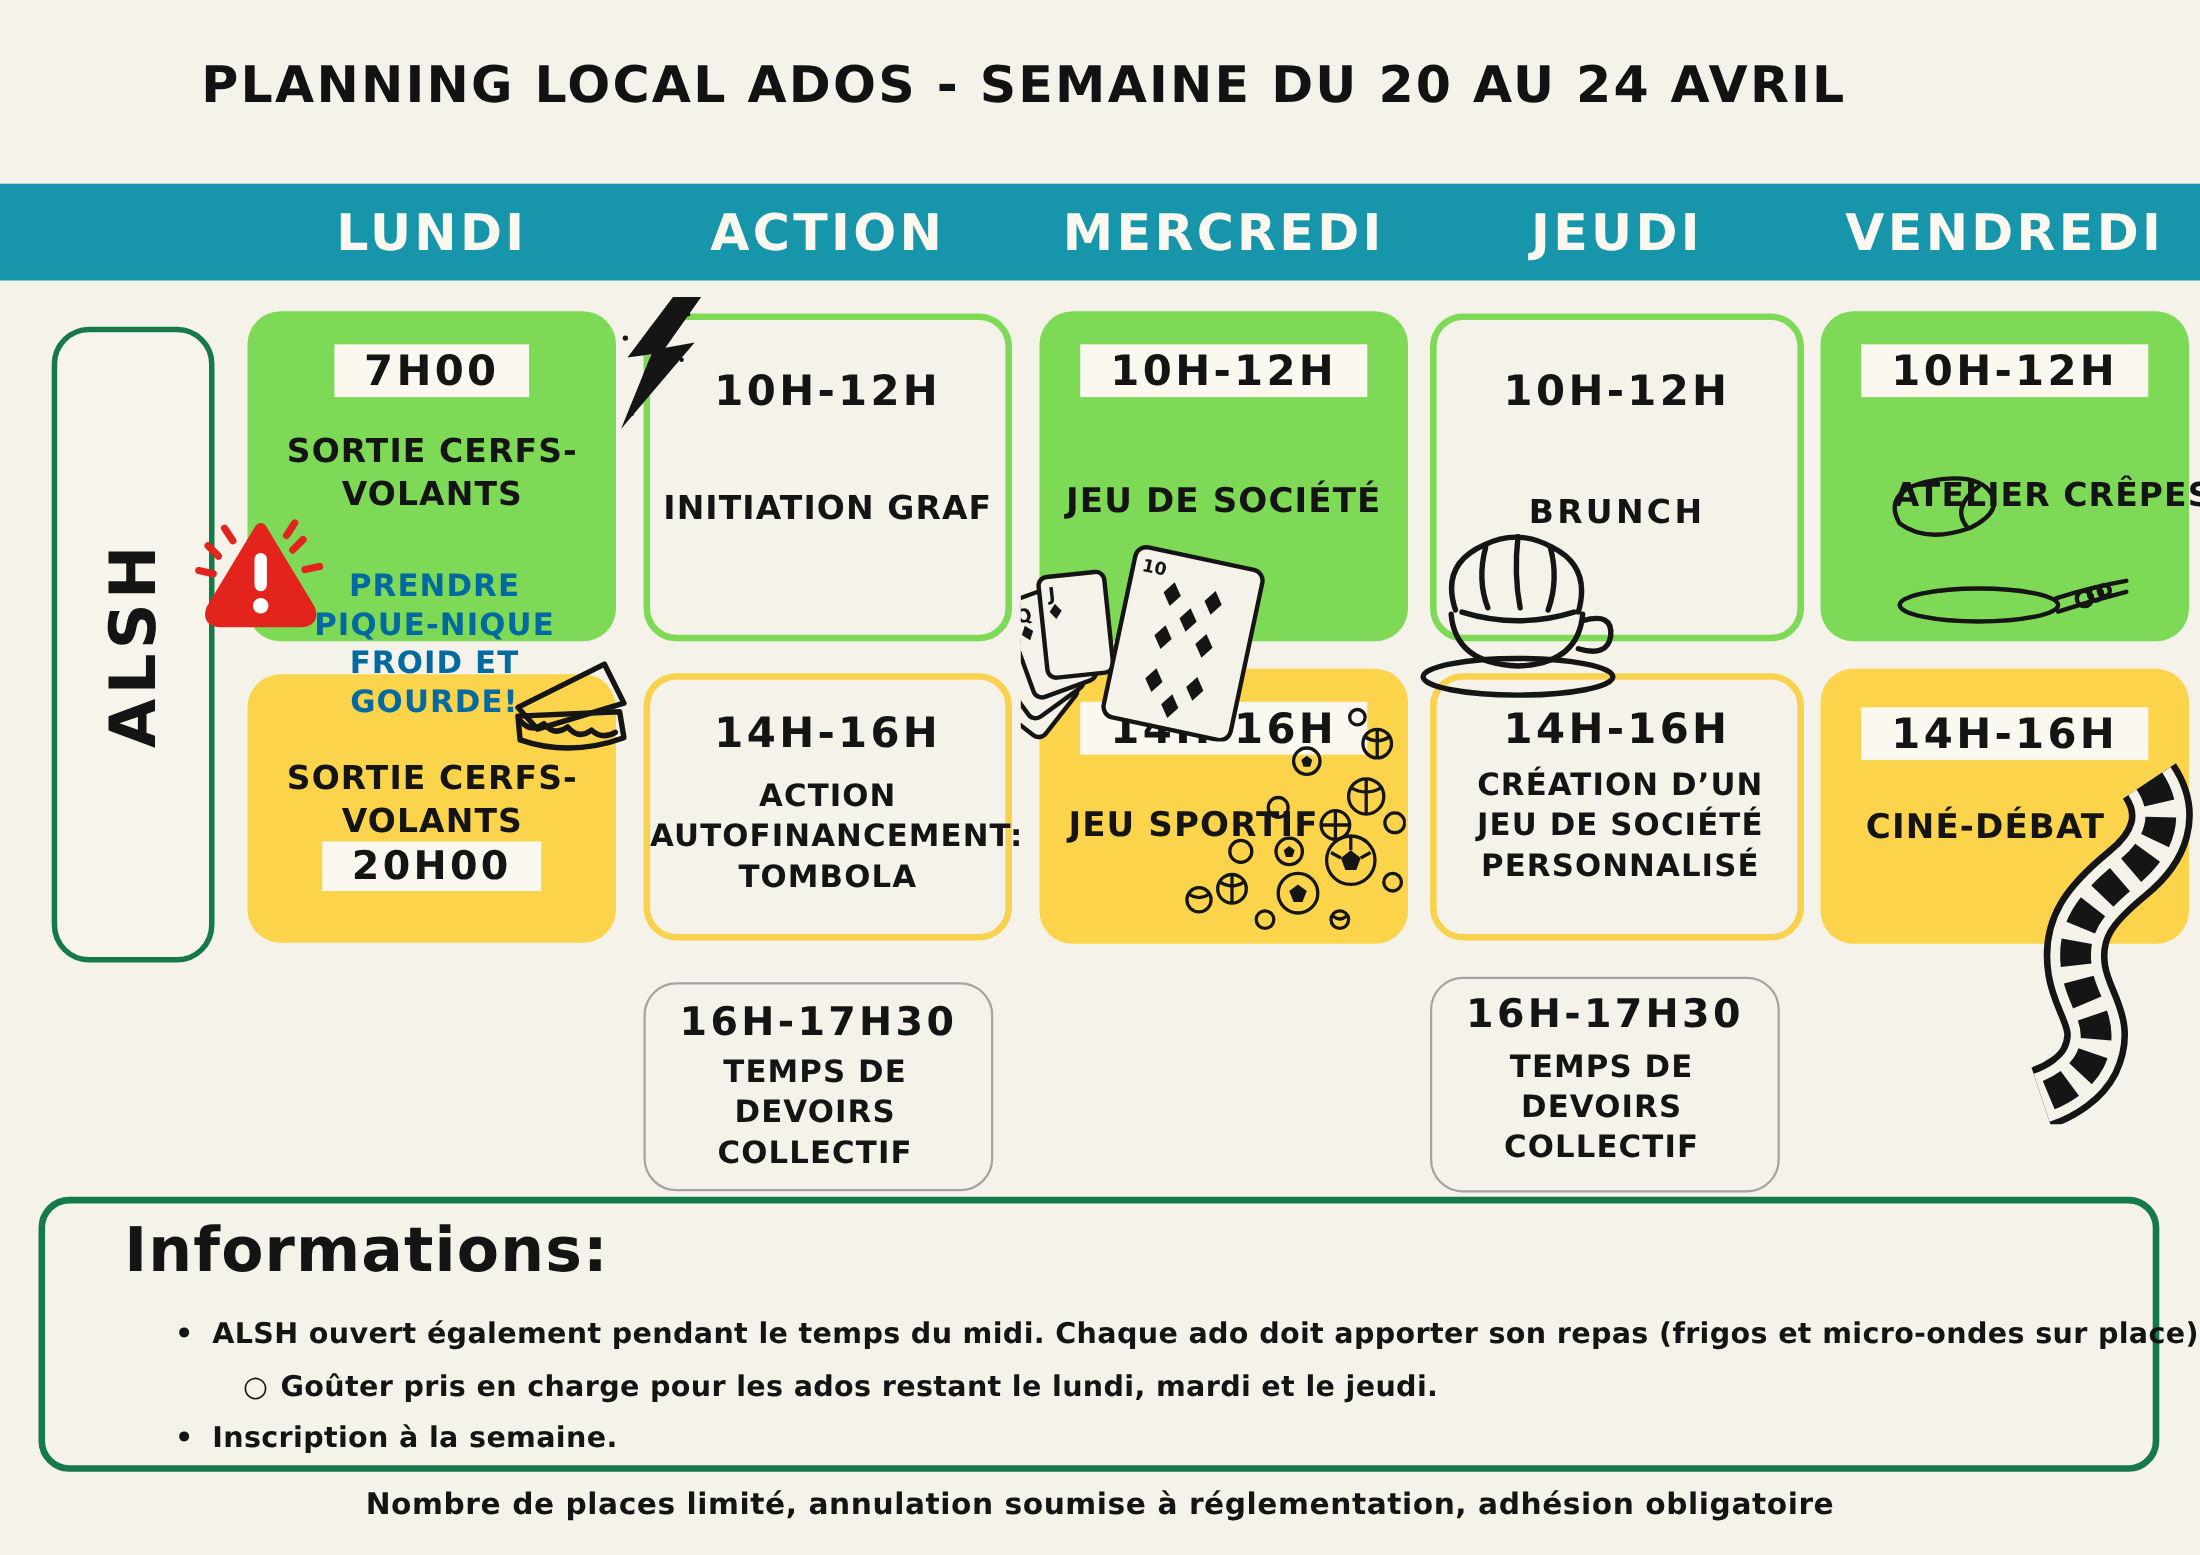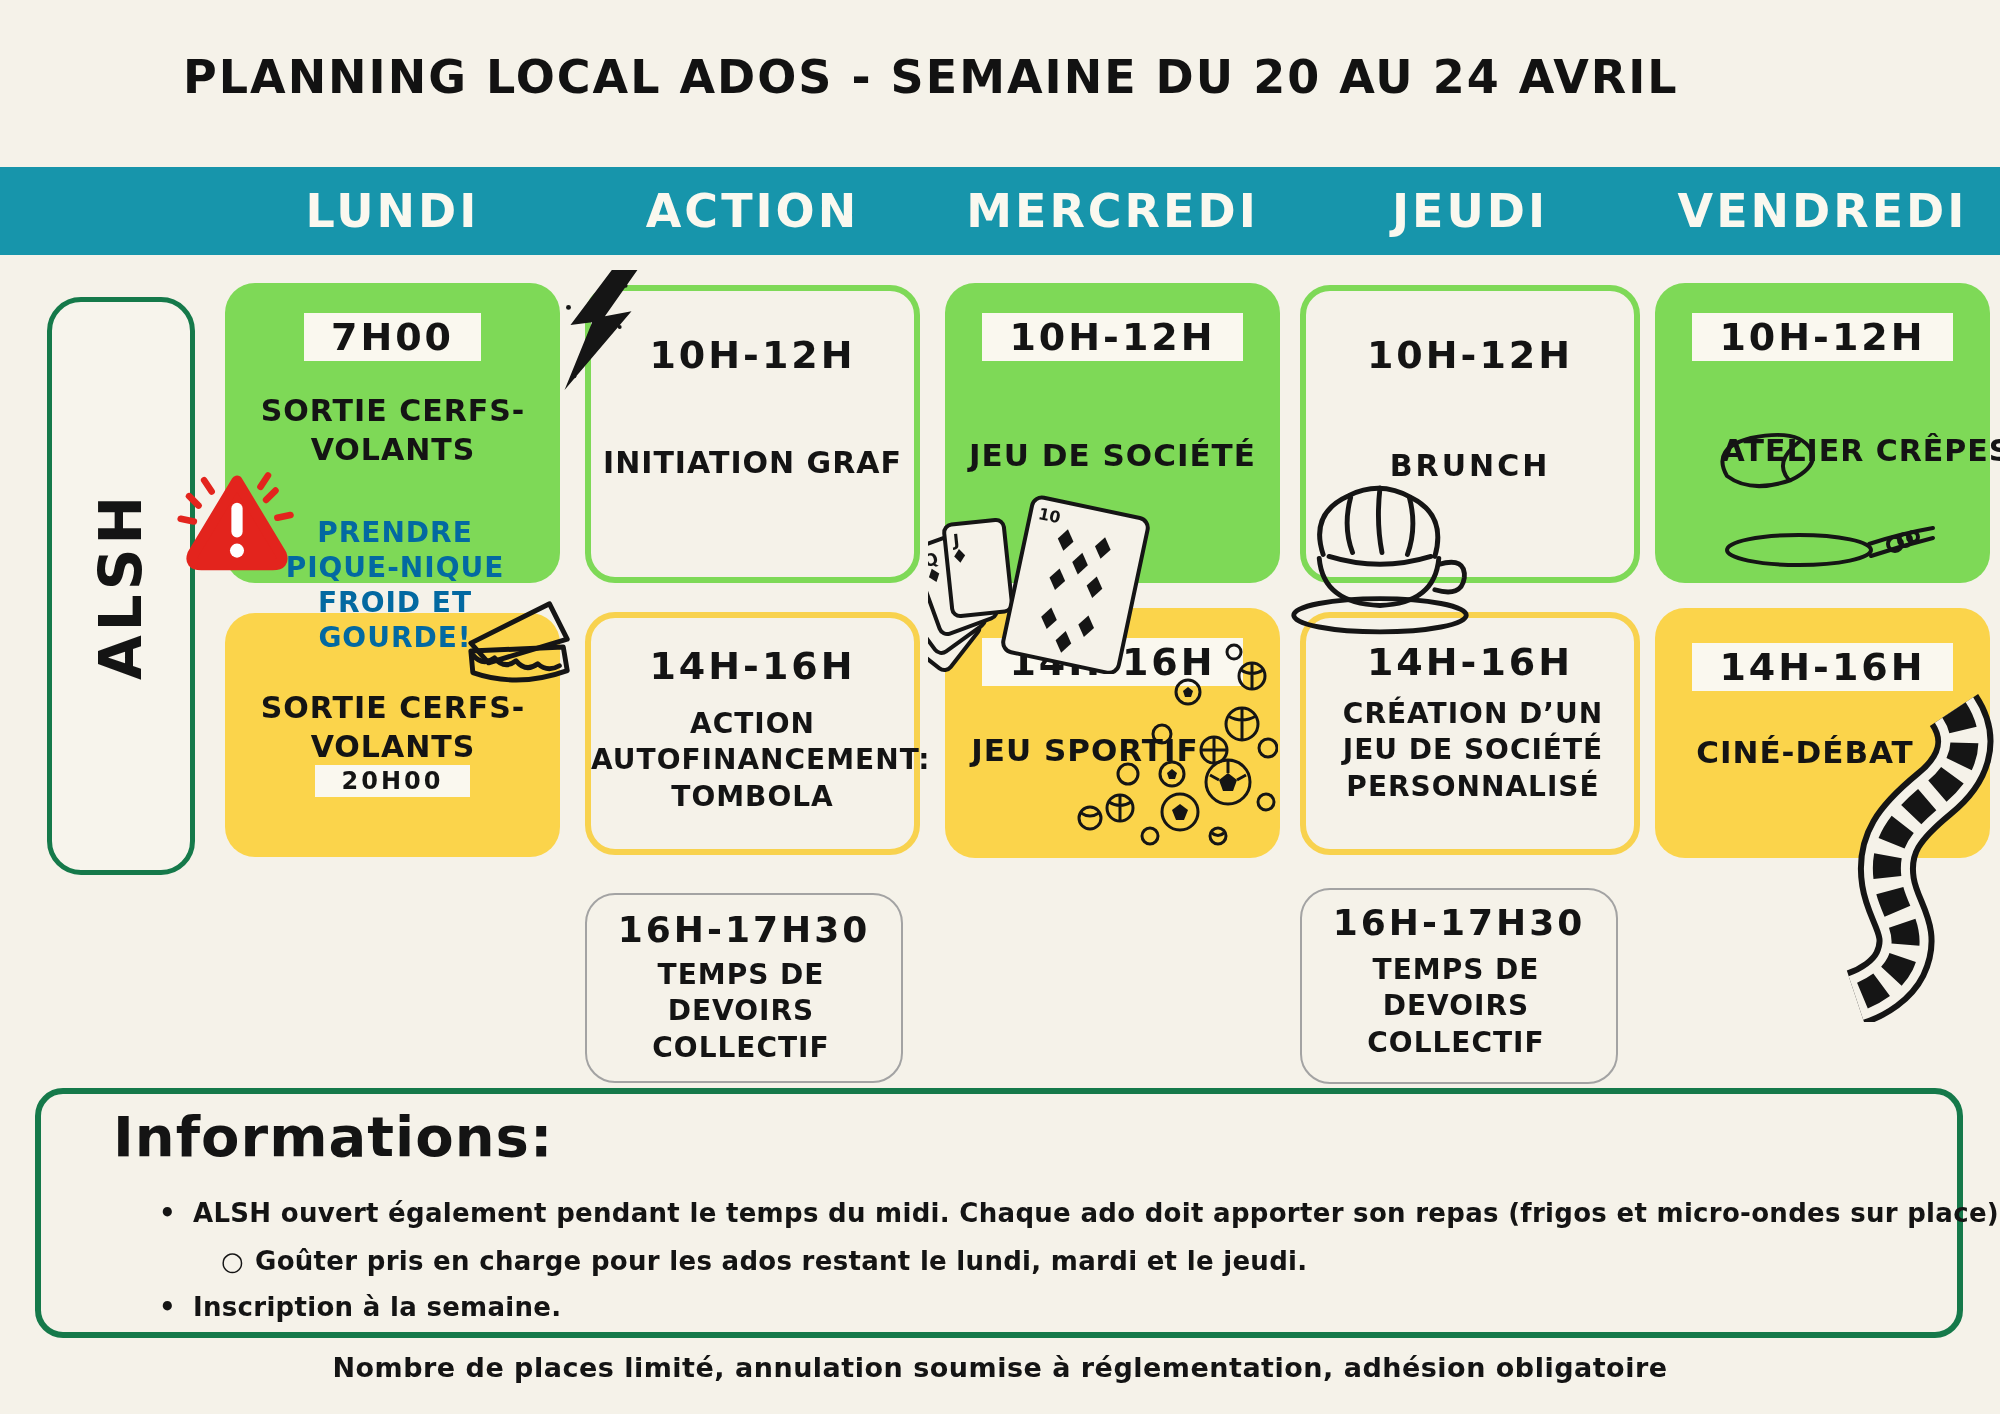--- a/index.html
+++ b/index.html
@@ -109,21 +109,21 @@
       </g>
       <path d="M65 14 L112 92 Q116 103 103 103 L27 103 Q14 103 18 92 Z" fill="#E3241D" stroke="#E3241D" stroke-width="12" stroke-linejoin="round"></path>
       <rect x="59" y="37" width="12" height="37" rx="6" fill="#ffffff"></rect>
       <circle cx="65" cy="88" r="7.5" fill="#ffffff"></circle>
     </svg>
   </span>
 
   <div class="card fill-yellow c-mon-pm">
     <div class="ctext activity" style="top:75px;left:18px;width:300px;">SORTIE CERFS-VOLANTS</div>
     <div class="ctext" style="top:152px;">
-      <span class="time chip" style="font-size:24px;">20H00</span>
+      <span class="time chip" style="font-size:36px;">20H00</span>
     </div>
   </div>
   <span class="icon" style="left:452px;top:592px;width:140px;height:118px;">
     <svg width="140" height="118" viewBox="0 0 140 120" fill="none" stroke="#151515" stroke-width="5" stroke-linejoin="round" stroke-linecap="round">
       <path d="M18 52 L98 12 L116 48 L36 72 Z"></path>
       <path d="M18 60 L112 56 L116 80 Q66 98 20 82 Z"></path>
       <path d="M20 64 q10 12 22 3 q10 12 22 3 q10 12 22 3 q10 9 22 2"></path>
     </svg>
   </span>
 

